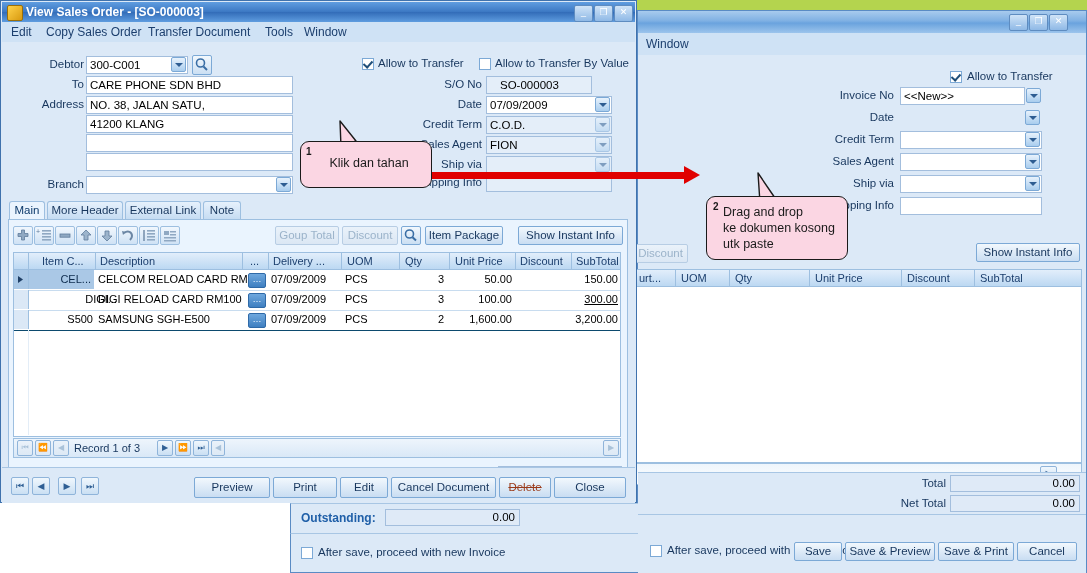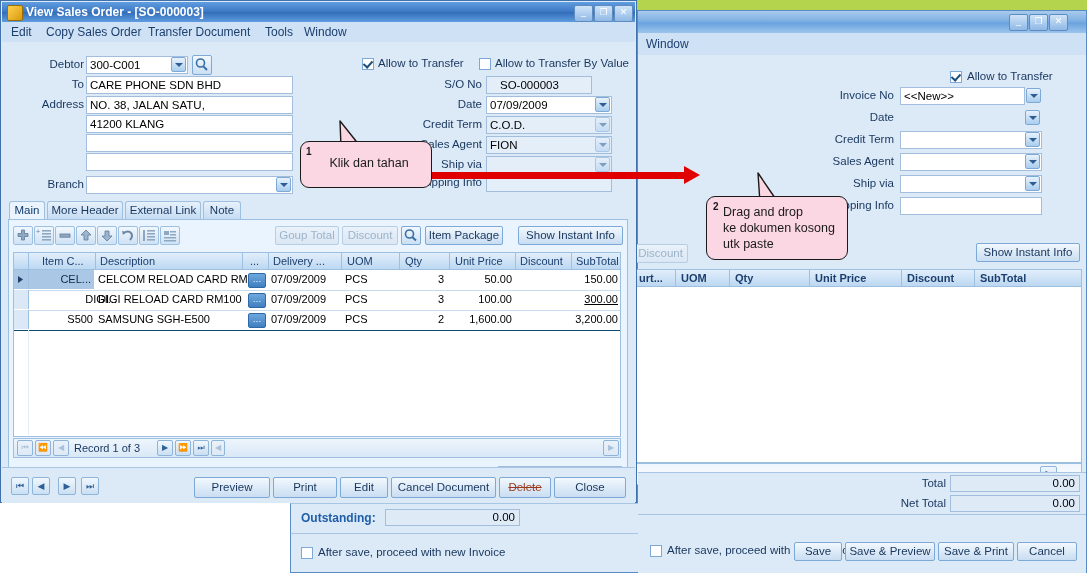--- a/index.html
+++ b/index.html
@@ -141,21 +141,21 @@
     <div class="lbl" style="left:160px;top:122px;width:96px;">Ship via</div>
     <div class="fld" style="left:262px;top:120px;width:142px;"></div>
     <div class="ddbtn" style="left:387px;top:121px;"></div>
 
     <div class="lbl" style="left:160px;top:144px;width:96px;">Shipping Info</div>
     <div class="fld" style="left:262px;top:142px;width:142px;"></div>
 
     <div class="btn dis" style="left:-5px;top:189px;width:55px;">Discount</div>
     <div class="btn" style="left:338px;top:188px;width:104px;">Show Instant Info</div>
 
-    <div class="gridhdr" style="left:-6px;top:214px;width:450px;font-weight:bold;">
+    <div class="gridhdr" style="left:-6px;top:214px;width:450px;">
       <span class="gcell" style="left:6px;">urt...</span>
       <span class="gsep" style="left:42px;"></span>
       <span class="gcell" style="left:48px;">UOM</span>
       <span class="gsep" style="left:96px;"></span>
       <span class="gcell" style="left:102px;">Qty</span>
       <span class="gsep" style="left:176px;"></span>
       <span class="gcell" style="left:182px;">Unit Price</span>
       <span class="gsep" style="left:268px;"></span>
       <span class="gcell" style="left:274px;">Discount</span>
       <span class="gsep" style="left:341px;"></span>

